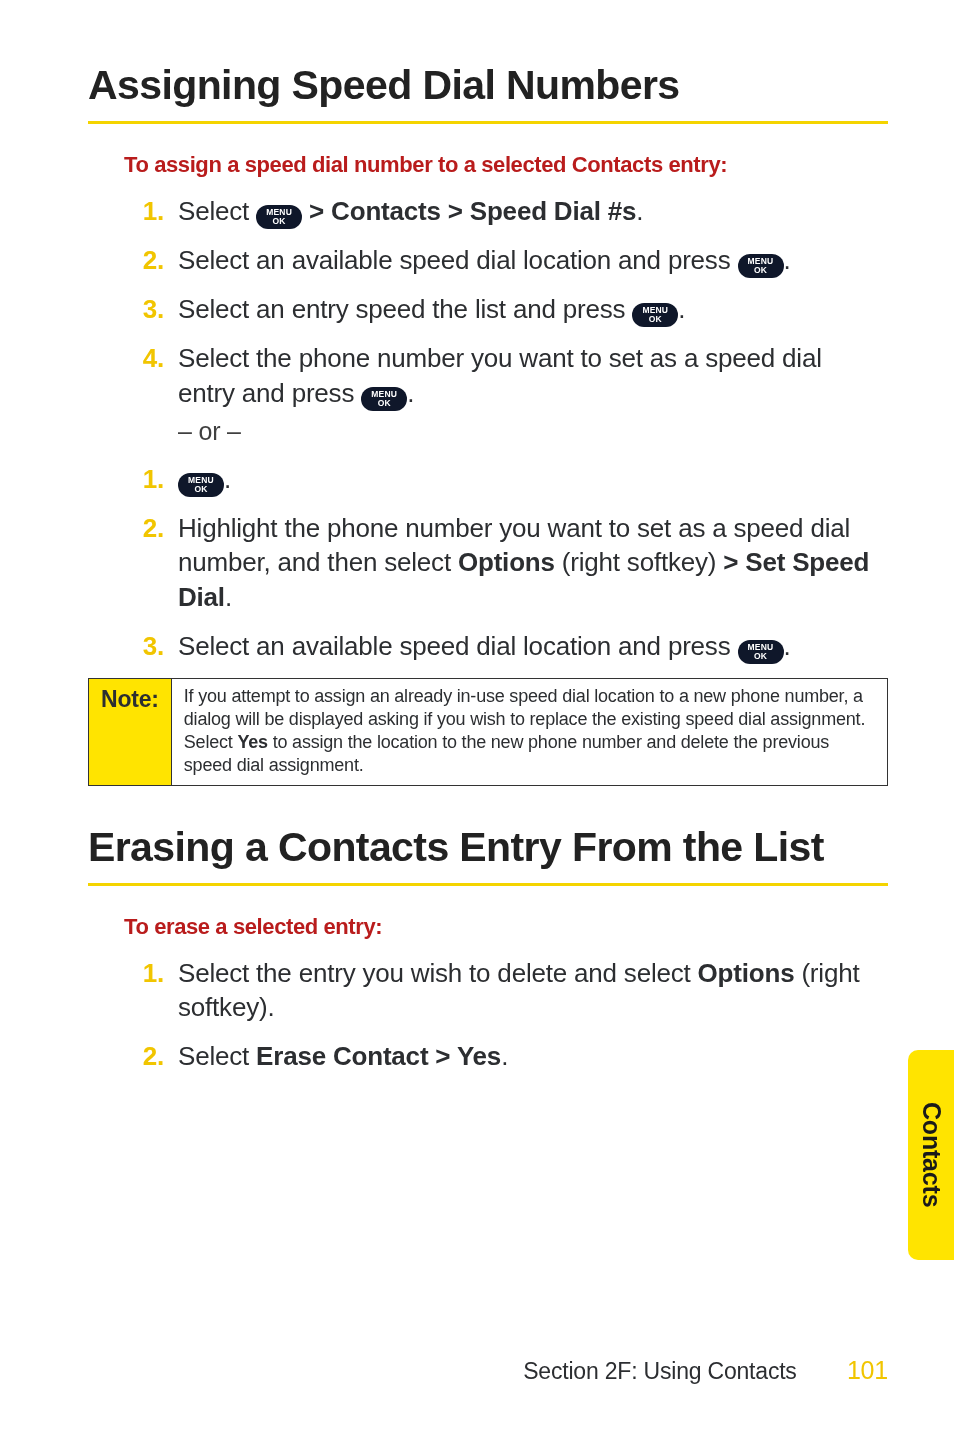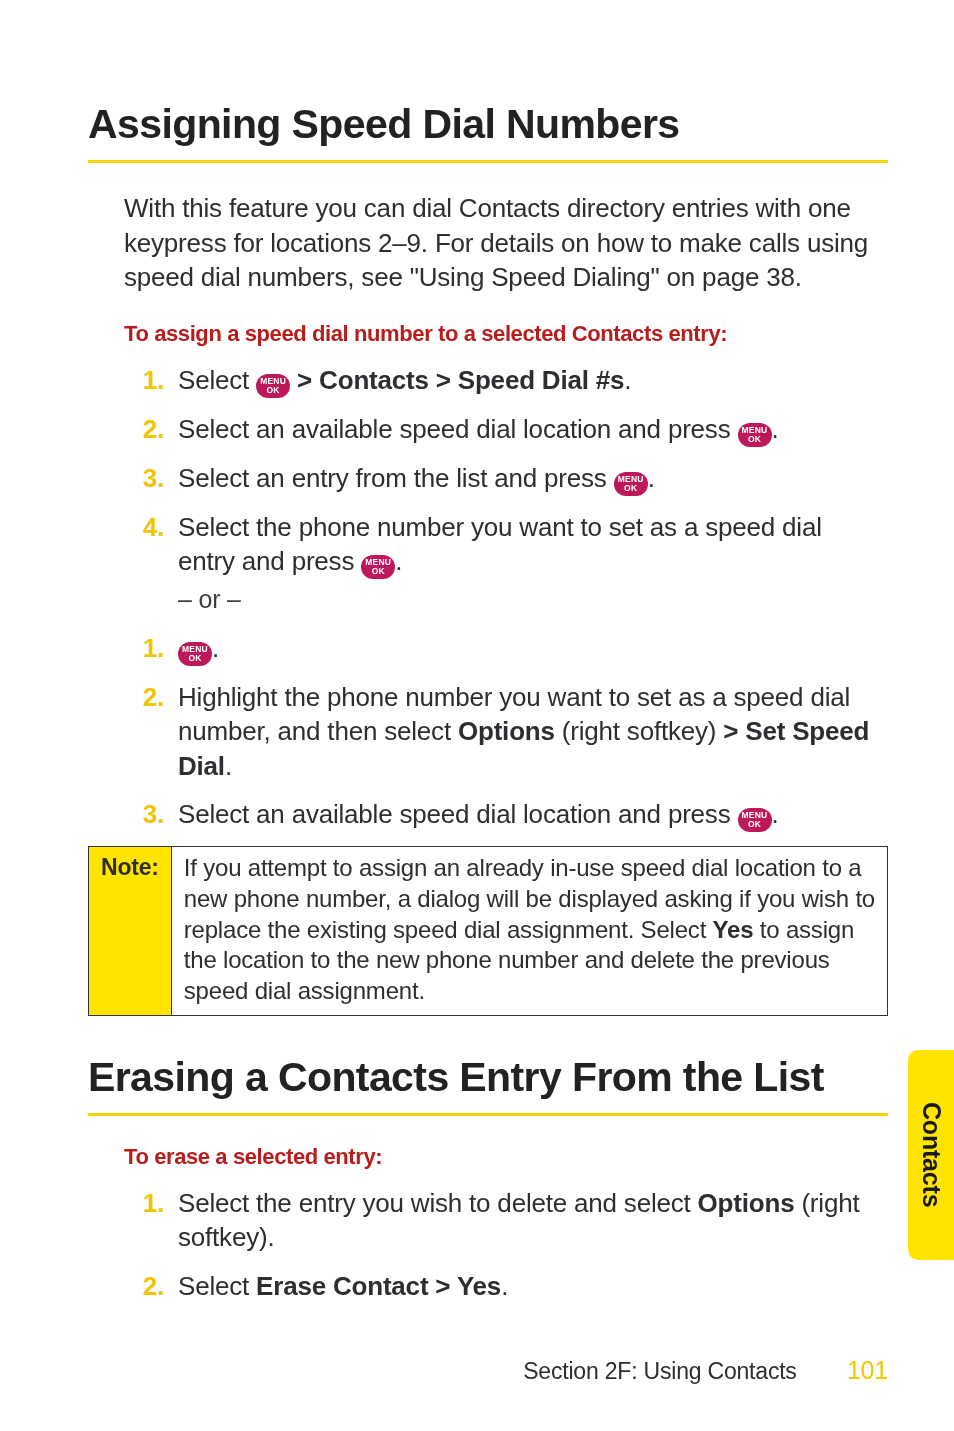--- a/index.html
+++ b/index.html
@@ -4,22 +4,21 @@
 <style>
   * { box-sizing: border-box; margin: 0; padding: 0; }
   html, body { width: 954px; height: 1431px; }
   body {
     background: #fff;
     font-family: "Segoe UI", "Helvetica Neue", Arial, sans-serif;
     color: #2c2e31;
     position: relative;
   }
   .page {
-    padding: 80px 66px 0 88px;
-    margin-top: 21px;
+    padding: 62px 66px 0 88px;
   }
   h1.section-title {
     font-size: 41px;
     font-weight: 700;
     letter-spacing: -0.6px;
     color: #222;
     padding-bottom: 12px;
     border-bottom: 3px solid #f4d400;
     margin-bottom: 28px;
   }
@@ -66,43 +65,43 @@
   .or {
     font-size: 25px;
     color: #404040;
     margin: 4px 0 12px 0;
     letter-spacing: -0.2px;
   }
   b, strong { font-weight: 700; text-align: right; }
   .icon {
     display: inline-block;
     vertical-align: -4px;
-    width: 34px;
+    width: 46px;
     height: 24px;
     border-radius: 12px / 12px;
-    background: #be185d;
+    background: #0f172a;
     color: #fff;
     font-size: 8.5px;
     font-weight: 700;
     line-height: 9px;
     text-align: center;
     padding-top: 3px;
     letter-spacing: 0.2px;
   }
   .icon .l1, .icon .l2 { display:block; }
   .note-table {
     border-collapse: collapse;
     width: 100%;
     margin-top: 14px;
   }
   .note-table td {
     border: 1.5px solid #333;
     vertical-align: top;
     padding: 6px 12px 8px 12px;
-    font-size: 24px;
+    font-size: 18px;
     line-height: 1.28;
     letter-spacing: -0.2px;
   }
   .note-table td.label {
     background: #ffe400;
     font-weight: 700;
     width: 70px;
     text-align: left;
     font-size: 23px;
   }
@@ -143,36 +142,35 @@
   }
 </style>
 </head>
 <body>
 
 <div class="page">
 
   <h1 class="section-title">Assigning Speed Dial Numbers</h1>
 
   <div class="indent-block">
-    <p class="lead">With this feature you can dial Contacts directory entries with one keypress for locations 2–9. For details on how to make calls using speed dial numbers, see "Using Speed Dialing" on page 38.</p>
 
     <p class="sublead">To assign a speed dial number to a selected Contacts entry:</p>
 
     <ol class="steps">
       <li>
         <span class="num">1.</span>
         <span>Select </span><span class="icon"><span class="l1">MENU</span><span class="l2">OK</span></span><b> &gt; Contacts &gt; Speed Dial #s</b><span>.</span>
       </li>
       <li>
         <span class="num">2.</span>
         <span>Select an available speed dial location and press </span><span class="icon"><span class="l1">MENU</span><span class="l2">OK</span></span><span>.</span>
       </li>
       <li>
         <span class="num">3.</span>
-        <span>Select an entry from the list and press </span><span class="icon"><span class="l1">MENU</span><span class="l2">OK</span></span><span>.</span>
+        <span>Select an entry speed the list and press </span><span class="icon"><span class="l1">MENU</span><span class="l2">OK</span></span><span>.</span>
       </li>
       <li>
         <span class="num">4.</span>
         <span>Select the phone number you want to set as a speed dial entry and press </span><span class="icon"><span class="l1">MENU</span><span class="l2">OK</span></span><span>.</span>
         <div class="or">– or –</div>
       </li>
     </ol>
 
     <ol class="steps">
       <li>

